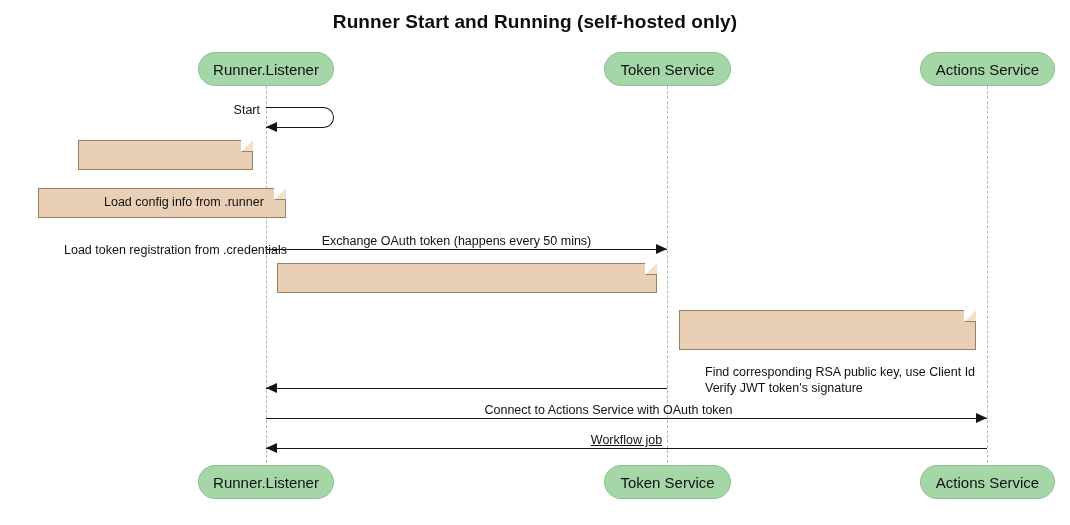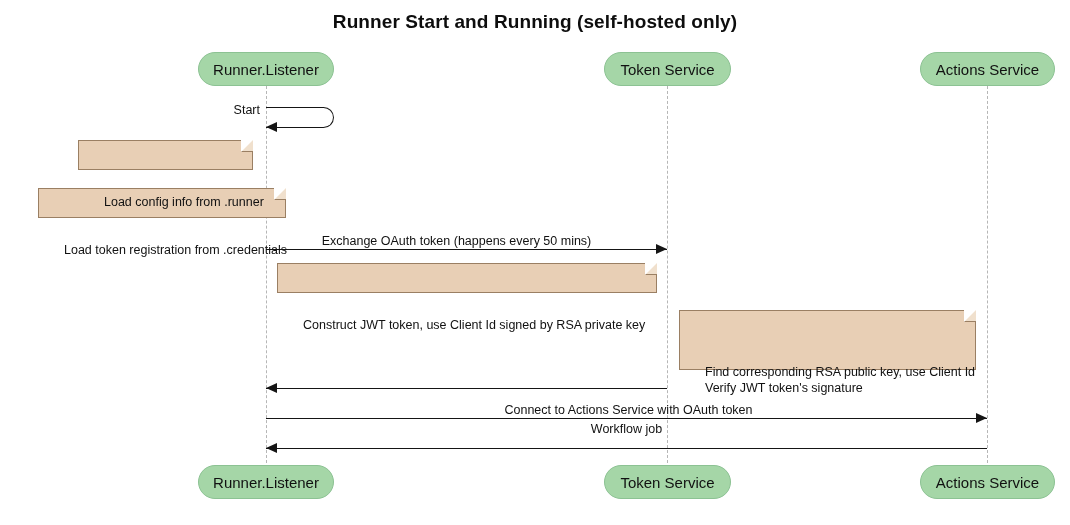--- a/index.html
+++ b/index.html
@@ -157,37 +157,36 @@
     <span class="fold"></span>
     <span class="note-text">Load token registration from .credentials</span>
   </div>
 
   <div class="msg-label" style="left:256px; top:234px; width:401px;">Exchange OAuth token (happens every 50 mins)</div>
   <div class="msg-line" style="left:266px; top:249px; width:401px;"></div>
   <div class="arrow-head arrow-right" style="left:656px; top:244px;"></div>
 
   <div class="note" style="left:277px; top:263px; width:380px; height:30px;">
     <span class="fold"></span>
-    <span class="note-text">Construct JWT token, use Client Id signed by RSA private key</span>
   </div>
 
-  <div class="note" style="left:679px; top:310px; width:297px; height:60px;">
+  <div class="note" style="left:679px; top:310px; width:297px; height:40px;">
     <span class="fold"></span>
     <span class="note-text">Find corresponding RSA public key, use Client Id
 Verify JWT token's signature</span>
   </div>
 
   <div class="msg-line" style="left:266px; top:388px; width:401px;"></div>
   <div class="arrow-head arrow-left" style="left:266px; top:383px;"></div>
 
-  <div class="msg-label" style="left:268px; top:403px; width:721px;">Connect to Actions Service with OAuth token</div>
+  <div class="msg-label" style="left:248px; top:403px; width:721px;">Connect to Actions Service with OAuth token</div>
   <div class="msg-line" style="left:266px; top:418px; width:721px;"></div>
   <div class="arrow-head arrow-right" style="left:976px; top:413px;"></div>
 
-  <div class="msg-label" style="left:266px; top:422px; width:721px;">Workflow job</div>
+  <div class="msg-label" style="left:266px; top:433px; width:721px;text-decoration:underline;">Workflow job</div>
   <div class="msg-line" style="left:266px; top:448px; width:721px;"></div>
   <div class="arrow-head arrow-left" style="left:266px; top:443px;"></div>
 
   <div class="participant" style="left:198px; top:465px; width:136px;">
     <span>Runner.Listener</span>
   </div>
   <div class="participant" style="left:604px; top:465px; width:127px;">
     <span>Token Service</span>
   </div>
   <div class="participant" style="left:920px; top:465px; width:135px;">

